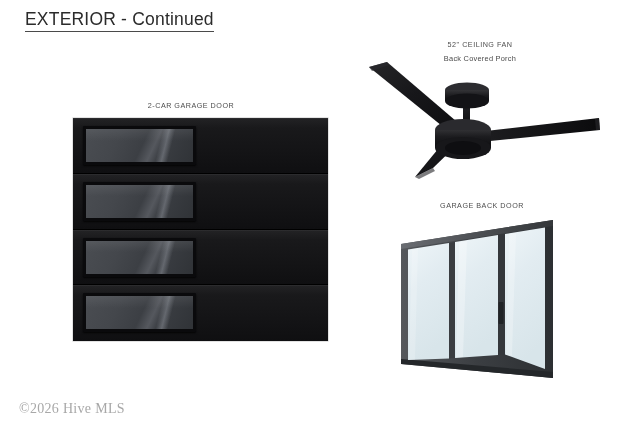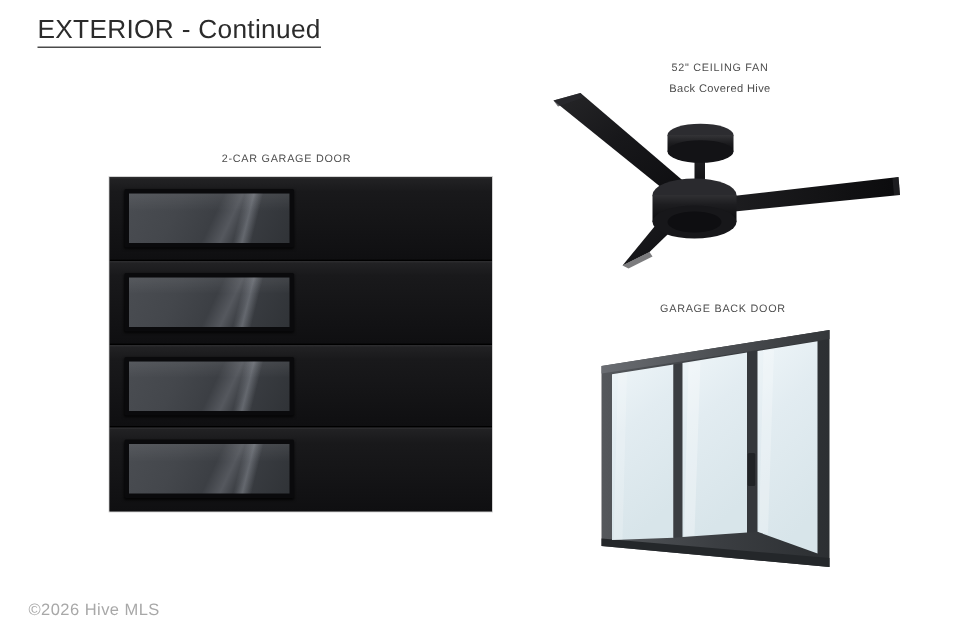--- a/index.html
+++ b/index.html
@@ -152,24 +152,25 @@
     top: 214px;
     width: 168px;
     height: 182px;
   }
 
   
   .watermark {
     position: absolute;
     left: 4px;
     top: 401px;
-    font-size: 11px;
+    font-size: 14px;
     color: #a8a8a8;
     letter-spacing: 0.3px;
     white-space: nowrap;
+    font-family: Liberation Serif, serif;
   }
 </style>
 </head>
 <body>
 
 <div class="page">
 
   <div class="page-title">EXTERIOR - Continued</div>
 
   <div class="caption" id="garage-caption">2-CAR GARAGE DOOR</div>
@@ -191,21 +192,21 @@
       </div>
     </div>
     <div class="garage-panel">
       <div class="garage-window">
         <div class="garage-glass"></div>
       </div>
     </div>
   </div>
 
   <div class="caption" id="fan-caption">52" CEILING FAN</div>
-  <div class="caption sub" id="fan-subcaption">Back Covered Hive</div>
+  <div class="caption sub" id="fan-subcaption">Back Covered Porch</div>
 
   <div class="fan">
     <svg viewBox="0 0 260 122" width="260" height="122">
       <defs>
         <linearGradient id="bladeGrad" x1="0" y1="0" x2="1" y2="1">
           <stop offset="0%" stop-color="#262628"></stop>
           <stop offset="45%" stop-color="#17171a"></stop>
           <stop offset="100%" stop-color="#0d0d0f"></stop>
         </linearGradient>
         <linearGradient id="bladeGrad2" x1="0" y1="0" x2="1" y2="0">

